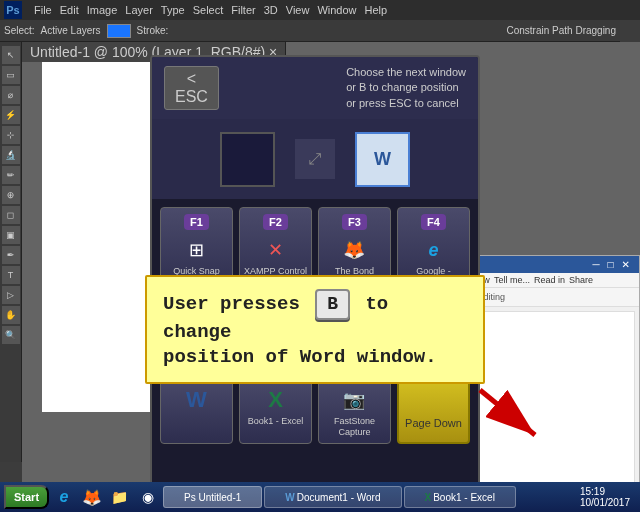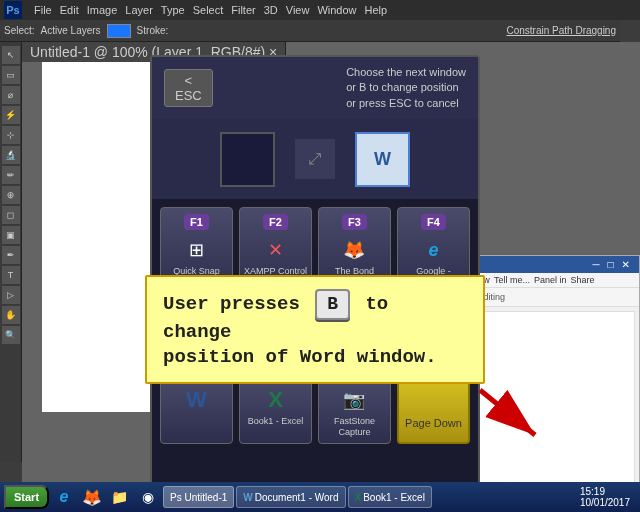--- a/index.html
+++ b/index.html
@@ -24,37 +24,37 @@
 
     
     .ps-canvas-area { position: absolute; top: 42px; left: 22px; right: 0; bottom: 20px; background: #646464; }
     .ps-canvas-tab { position: absolute; top: 0; left: 0; background: #444; color: #ccc; font-size: 14px; padding: 2px 8px; border-right: 1px solid #222; }
     .ps-canvas { position: absolute; top: 20px; left: 20px; width: 300px; height: 350px; background: white; }
 
     
     .taskbar { position: absolute; bottom: 0; left: 0; width: 640px; height: 30px; background: linear-gradient(to bottom, #1a3a6e, #0f2050); z-index: 100; display: flex; align-items: center; padding: 0 4px; gap: 2px; }
     .taskbar-start { background: linear-gradient(to bottom, #4a9e3a, #2d7a24); color: white; font-weight: bold; font-size: 11px; padding: 3px 8px; border-radius: 0 8px 8px 0; cursor: pointer; height: 24px; display: flex; align-items: center; }
     .taskbar-icon { width: 26px; height: 26px; display: flex; align-items: center; justify-content: center; cursor: pointer; border-radius: 3px; }
-    .taskbar-btn { background: rgba(255,255,255,0.15); border: 1px solid rgba(255,255,255,0.3); color: white; font-size: 10px; padding: 2px 6px; border-radius: 3px; cursor: pointer; height: 22px; display: flex; align-items: center; gap: 2px; }
+    .taskbar-btn { background: rgba(255,255,255,0.15); border: 1px solid rgba(255,255,255,0.3); color: white; font-size: 10px; padding: 2px 20px; border-radius: 3px; cursor: pointer; height: 22px; display: flex; align-items: center; gap: 2px; }
     .taskbar-btn.active { background: rgba(255,255,255,0.3); }
     .taskbar-time { margin-left: auto; color: white; font-size: 10px; text-align: left; padding: 0 6px; }
 
     
     .word-window { position: absolute; top: 255px; right: 0; width: 200px; height: 260px; background: #f0f0f0; border: 1px solid #aaa; z-index: 5; }
     .word-titlebar { background: #2b579a; color: white; font-size: 10px; padding: 3px 6px; display: flex; align-items: center; justify-content: space-between; }
     .word-toolbar { background: #f5f5f5; border-bottom: 1px solid #ddd; padding: 2px 4px; font-size: 9px; color: #333; display: flex; gap: 4px; }
     .word-content { background: white; margin: 4px; height: 180px; border: 1px solid #ddd; }
     .word-statusbar { background: #2b579a; color: white; font-size: 9px; padding: 2px 4px; position: absolute; bottom: 0; width: 100%; }
     .win-btn { background: none; border: none; color: white; font-size: 10px; cursor: pointer; padding: 0 3px; }
 
     
     .switcher-overlay { position: absolute; top: 55px; left: 150px; width: 330px; height: 440px; background: #1a1a2e; border: 2px solid #555; border-radius: 4px; z-index: 50; overflow: hidden; }
 
     .switcher-header { background: #2d2d4e; padding: 8px 12px; display: flex; align-items: center; gap: 8px; }
-    .esc-btn { background: #555; color: #ccc; font-size: 13px; padding: 3px 8px; border-radius: 3px; border: 1px solid #777; cursor: pointer; }
+    .esc-btn { background: #555; color: #ccc; font-size: 16px; padding: 3px 8px; border-radius: 3px; border: 1px solid #777; cursor: pointer; }
     .switcher-header-text { color: #ccc; font-size: 11px; line-height: 1.4; }
 
     .switcher-preview-area { background: #2a2a4a; height: 80px; display: flex; align-items: center; justify-content: center; gap: 20px; padding: 10px; }
     .preview-box-empty { width: 55px; height: 55px; border: 2px solid #555; background: #1a1a3a; }
     .preview-box-word { width: 55px; height: 55px; border: 2px solid #4a7fd4; background: #d0dff0; display: flex; align-items: center; justify-content: center; }
     .preview-expand { width: 40px; height: 40px; background: #3a3a5a; display: flex; align-items: center; justify-content: center; color: #888; font-size: 16px; }
 
     .switcher-grid { padding: 8px; display: grid; grid-template-columns: repeat(4, 1fr); gap: 6px; }
     .switcher-key { background: linear-gradient(to bottom, #4a4a6a, #2d2d4e); border: 1px solid #666; border-radius: 4px; padding: 6px 4px; text-align: center; cursor: pointer; color: white; }
     .switcher-key .key-label { background: #7c4daa; color: white; font-size: 11px; font-weight: bold; padding: 2px 6px; border-radius: 4px; margin-bottom: 4px; display: inline-block; }
@@ -95,21 +95,21 @@
   <span class="ps-menubar-item">View</span>
   <span class="ps-menubar-item">Window</span>
   <span class="ps-menubar-item">Help</span>
 </div>
 
 <div class="ps-toolbar-row">
   <span class="ps-toolbar-item">Select:</span>
   <span class="ps-toolbar-item">Active Layers</span>
   <div class="ps-toolbar-swatch"></div>
   <span class="ps-toolbar-item">Stroke:</span>
-  <span class="ps-toolbar-item" style="margin-left:auto;text-decoration:underline;">Constrain Path Dragging</span>
+  <span class="ps-toolbar-item" style="margin-left:auto;">Constrain Path Dragging</span>
 </div>
 
 <div class="ps-left-panel">
   <div class="ps-tool-icon">↖</div>
   <div class="ps-tool-icon">▭</div>
   <div class="ps-tool-icon">⌀</div>
   <div class="ps-tool-icon">⚡</div>
   <div class="ps-tool-icon">⊹</div>
   <div class="ps-tool-icon">🔬</div>
   <div class="ps-tool-icon">✏</div>
@@ -134,21 +134,21 @@
     <div style="display:flex; gap:2px;">
       <button class="win-btn">─</button>
       <button class="win-btn">□</button>
       <button class="win-btn">✕</button>
     </div>
   </div>
   <div class="word-toolbar">
     <span>Read</span>
     <span>View</span>
     <span>Tell me...</span>
-    <span>Panel in</span>
+    <span>Read in</span>
     <span>Share</span>
   </div>
   <div style="padding: 4px; display: flex; gap: 8px; background: #f5f5f5; border-bottom: 1px solid #ddd;">
     <span style="font-size:9px; color:#555;">Styles</span>
     <span style="font-size:9px; color:#555;">Editing</span>
   </div>
   <div class="word-content"></div>
   <div class="word-statusbar">
     <span>Page 1 of 1   0 words   English (United Kingdom)</span>
   </div>

